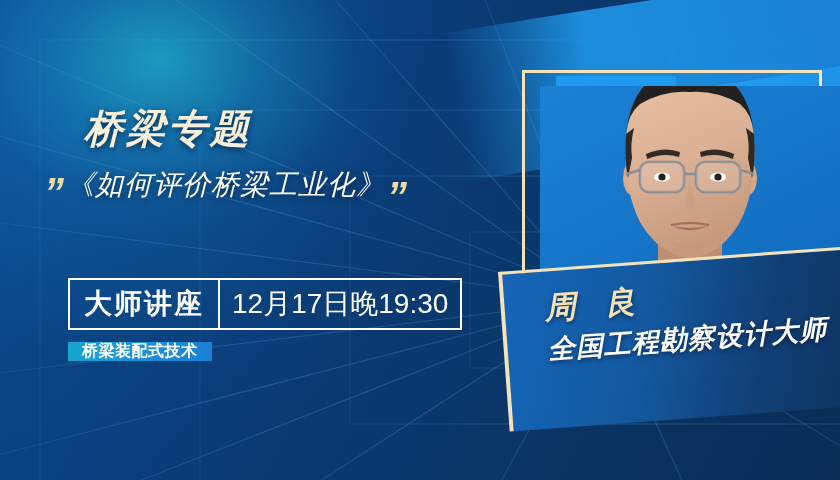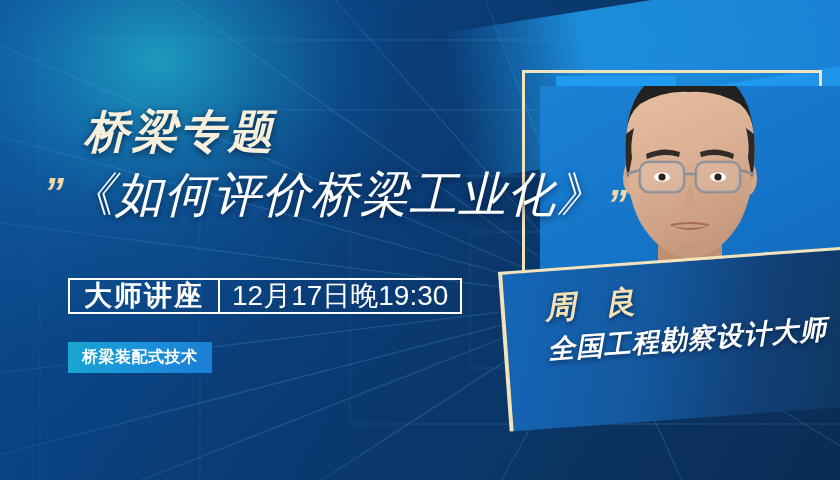--- a/index.html
+++ b/index.html
@@ -44,21 +44,21 @@
     left:556px;top:76px;
     width:120px;height:26px;
     background:#1e9bf0;
     pointer-events:none;
   }
 
   
   .headline{
     position:absolute;
     left:84px;top:102px;
-    font-size:45px;font-weight:bold;font-style:italic;
+    font-size:39px;font-weight:bold;font-style:italic;
     letter-spacing:3px;
     color:#f6efdc;
     text-shadow:0 2px 7px rgba(0,20,50,0.75);
     white-space:nowrap;
   }
 
   .subtitle-row{
     position:absolute;
     left:44px;top:170px;
     display:flex;align-items:flex-start;
@@ -66,32 +66,32 @@
   }
   .quote{
     color:#f0d9a4;
     font-size:40px;font-weight:bold;font-style:italic;
     line-height:1;
     letter-spacing:-2px;
   }
   .quote-open{margin-right:4px;margin-top:2px;}
   .quote-close{align-self:flex-end;margin-left:2px;margin-bottom:-4px;}
   .subtitle{
-    font-size:48px;font-weight:500;font-style:italic;
+    font-size:28px;font-weight:500;font-style:italic;
     color:#ffffff;
     letter-spacing:1px;
     line-height:1.05;
     text-shadow:0 2px 7px rgba(0,20,50,0.7);
   }
 
   
   .lecture-bar{
     position:absolute;
     left:68px;top:278px;
-    height:36px;
+    height:52px;
     border:2px solid #ffffff;
     display:flex;align-items:stretch;
   }
   .lecture-tag{
     display:flex;align-items:center;justify-content:center;
     padding:0 14px;
     font-size:28px;font-weight:bold;
     color:#ffffff;
     letter-spacing:2px;
   }
@@ -104,21 +104,21 @@
     letter-spacing:0px;
   }
 
   
   .chips{
     position:absolute;
     left:68px;top:342px;
     display:flex;
   }
   .chip{
-    height:31px;
+    height:19px;
     display:flex;align-items:center;justify-content:center;
     padding:0 14px;
     font-size:16px;font-weight:bold;
     color:#ffffff;
     background:linear-gradient(100deg,#17a7cf 0%,#1b93dc 45%,#1b7fd4 100%);
     letter-spacing:0.5px;
   }
   .chip-gap{width:33px;}
 
   

